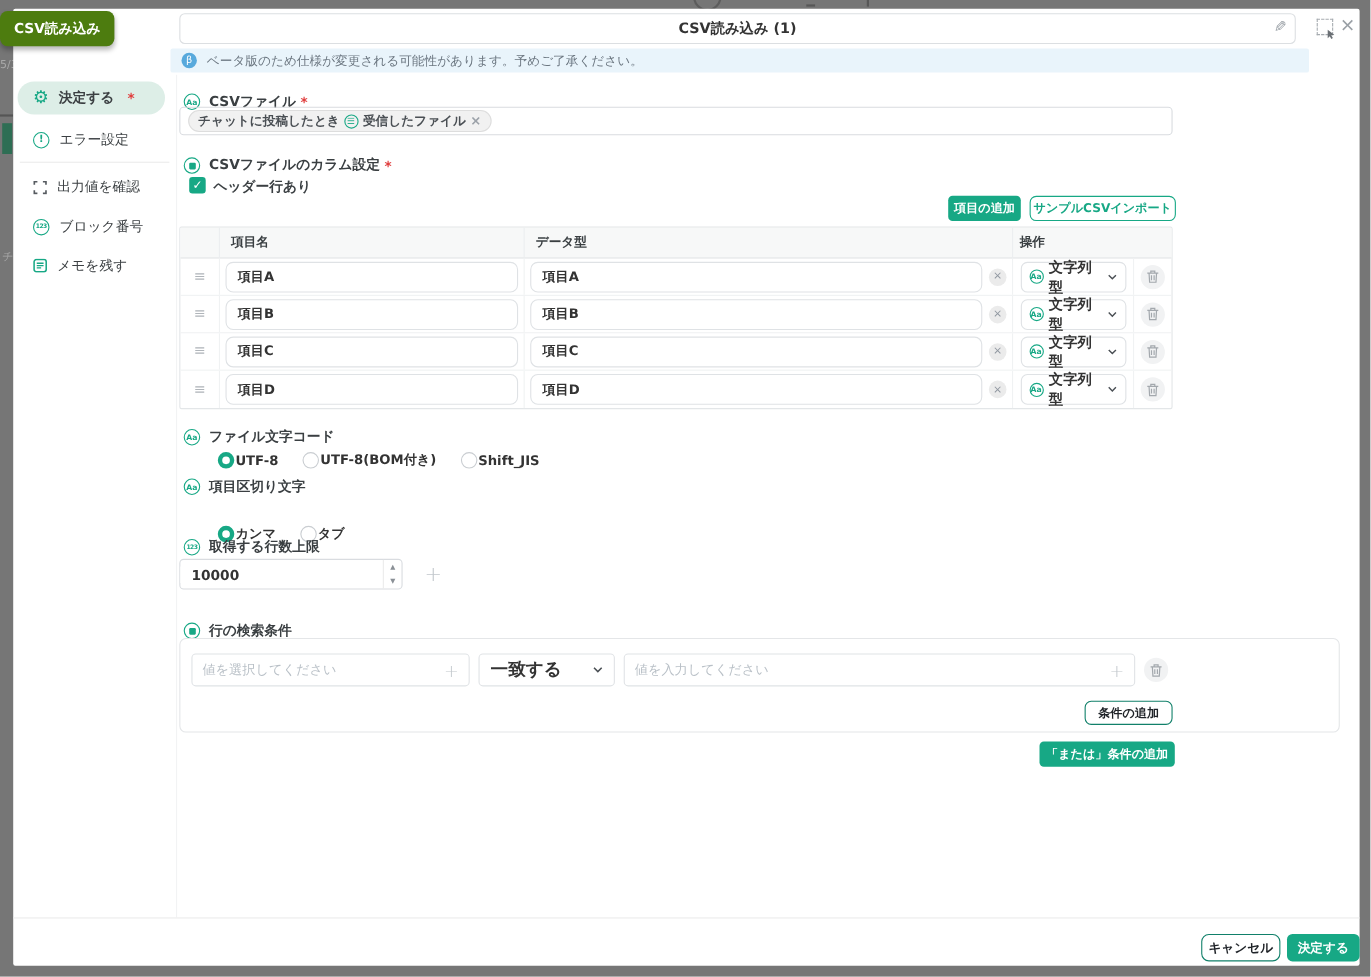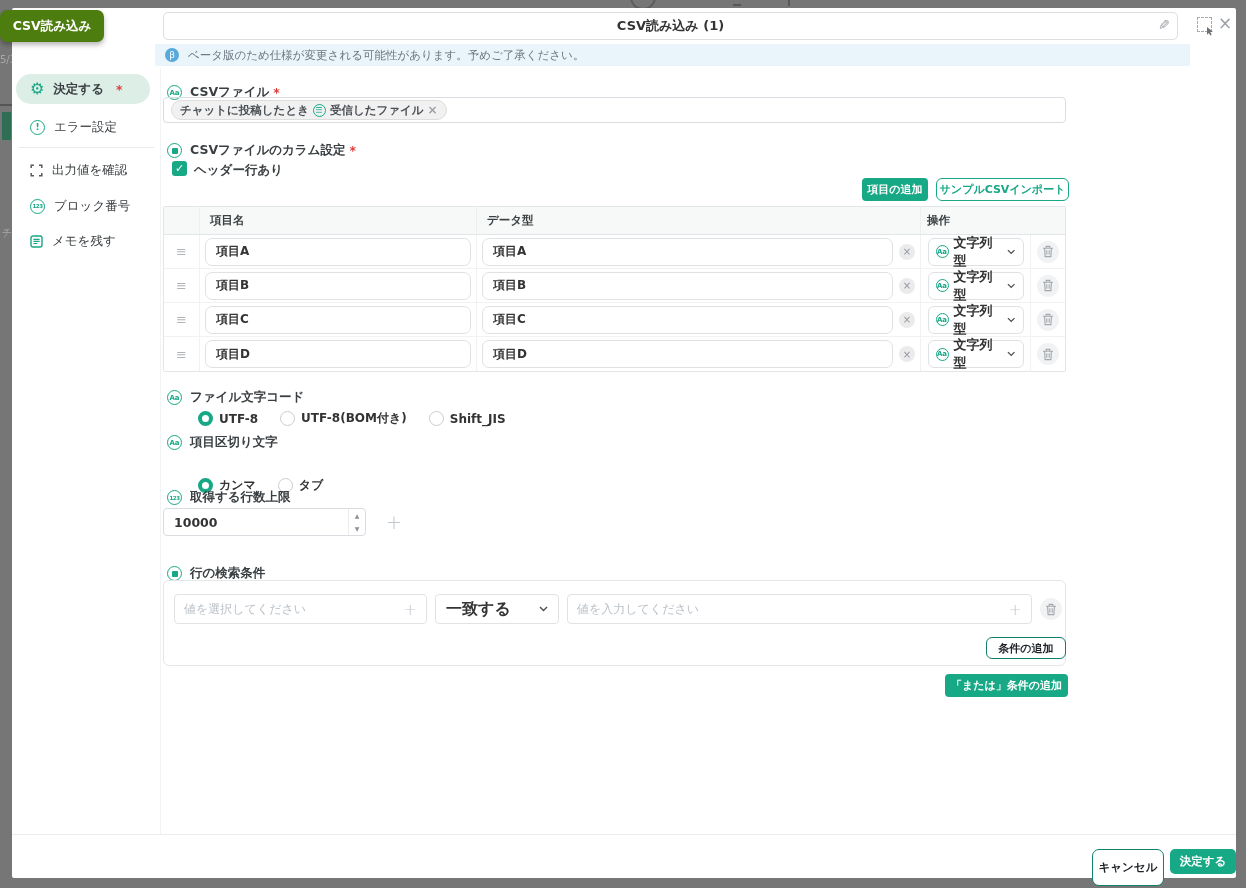--- a/index.html
+++ b/index.html
@@ -90,52 +90,52 @@
   .type-select { display: flex; align-items: center; gap: 5px; width: 96px; height: 28px; border: 1px solid #dfe2e5;
     border-radius: 6px; padding: 0 7px; cursor: pointer; }
   .type-select .circ-icon { width: 13px; height: 13px; font-size: 7px; }
   .type-select .t { font-size: 13px; font-weight: 600; color: #333; }
   .type-select svg { margin-left: auto; }
   .trash-btn { width: 22px; height: 22px; border-radius: 50%; background: #f1f2f3; color: #a3a8ad;
     display: flex; align-items: center; justify-content: center; cursor: pointer; border: none; }
 
   
   .radio-row { position: absolute; display: flex; gap: 22px; }
-  .radio-opt { display: flex; align-items: center; gap: 6px; font-size: 12px; font-weight: 600; color: #333; cursor: pointer; }
+  .radio-opt { display: flex; align-items: center; gap: 1px; font-size: 12px; font-weight: 600; color: #333; cursor: pointer; }
   .radio { width: 15px; height: 15px; border-radius: 50%; background: #fff; flex: 0 0 auto; }
   .radio.on { border: 4.6px solid #17A885; }
   .radio.off { border: 1.4px solid #c9cdd1; }
 
   
   .num-wrap { position: absolute; left: 151px; top: 500px; width: 203px; height: 28px; border: 1px solid #d9dce0;
     border-radius: 4px; display: flex; align-items: center; }
   .num-wrap input { flex: 1; border: none; outline: none; padding: 0 10px; font-size: 12.5px; font-weight: 600;
     color: #333; font-family: inherit; min-width: 0; }
   .spinner { width: 17px; height: 100%; border-left: 1px solid #ececec; display: flex; flex-direction: column; }
   .spinner span { flex: 1; display: flex; align-items: center; justify-content: center; font-size: 6px; color: #8a9096; cursor: pointer; }
   .plus-gray { color: #c2c7cc; font-size: 19px; font-weight: 300; cursor: pointer; }
   .num-plus { position: absolute; left: 374px; top: 503px; }
 
   
-  .cond-box { position: absolute; left: 151px; top: 572px; width: 903px; height: 86px; border: 1px solid #e4e6e8; border-radius: 6px; }
+  .cond-box { position: absolute; left: 151px; top: 572px; width: 1055px; height: 86px; border: 1px solid #e4e6e8; border-radius: 6px; }
   .cond-field { position: absolute; height: 30px; border: 1px solid #e0e3e6; border-radius: 4px; display: flex; align-items: center;
     padding: 0 9px; }
   .cond-field input { flex: 1; border: none; outline: none; font-size: 12px; font-family: inherit; color: #333; min-width: 0; }
   .cond-field input::placeholder, .cell-input::placeholder { color: #b9c0c7; font-weight: normal; }
   .cond-op { position: absolute; height: 30px; border: 1px solid #e0e3e6; border-radius: 4px; display: flex; align-items: center;
     padding: 0 10px; font-size: 16px; font-weight: 600; color: #333; cursor: pointer; }
   .cond-op svg { margin-left: auto; }
   .btn-add-cond { position: absolute; left: 822px; top: 56px; width: 80px; height: 22px; background: #fff;
     border: 1.3px solid #11806a; border-radius: 6px; font-size: 11px; color: #1f2328; }
   .btn-or { position: absolute; left: 933px; top: 666px; width: 123px; height: 23px; background: #17A885; color: #fff;
     font-size: 11px; border: none; border-radius: 4px; }
 
   
   .footer-line { position: absolute; left: 0; top: 826px; width: 1224px; height: 1px; background: #ececec; }
-  .btn-cancel { position: absolute; left: 1080px; top: 841px; width: 72px; height: 37px; background: #fff;
+  .btn-cancel { position: absolute; left: 1080px; top: 841px; width: 72px; height: 25px; background: #fff;
     border: 1.3px solid #11806a; border-radius: 7px; font-size: 11.5px; color: #1f2328; }
   .btn-submit { position: absolute; left: 1158px; top: 841px; width: 66px; height: 25px; background: #17A885; color: #fff;
     font-size: 11.5px; border: none; border-radius: 5px; }
 </style>
 </head>
 <body>
 
 <div class="screen">
 
   <span class="frag" style="left:2px; top:28px;">ス</span>

